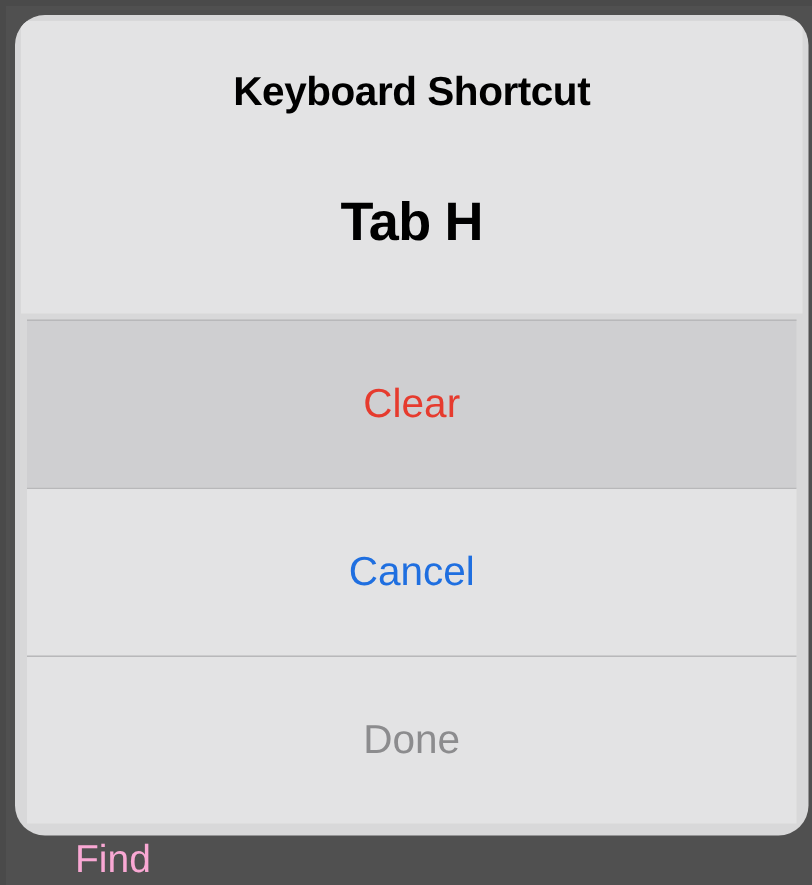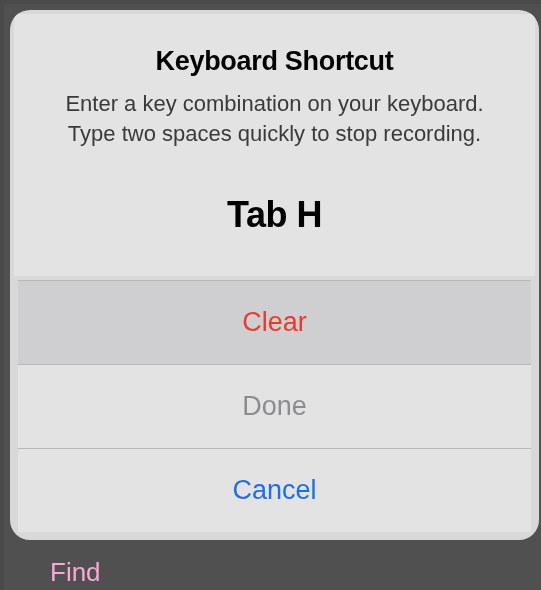--- a/index.html
+++ b/index.html
@@ -65,21 +65,21 @@
       margin-top: 42px;
       letter-spacing: -0.5px;
     }
     
     .button-stack {
       display: flex;
       flex-direction: column;
     }
     
     .alert-button {
-      height: 84px;
+      height: 112px;
       display: flex;
       align-items: center;
       justify-content: center;
       font-size: 27px;
       font-weight: 400;
       border-top: 1px solid #b8b8ba;
       cursor: pointer;
       user-select: none;
     }
     
@@ -110,21 +110,20 @@
 </head>
 <body>
 
 <div class="backdrop">
   <div class="bg-text">Find</div>
 </div>
 
 <div class="alert">
   <div class="alert-content">
     <div class="alert-title">Keyboard Shortcut</div>
-    <div class="alert-message">Enter a key combination on your keyboard. Type two spaces quickly to stop recording.</div>
     <div class="shortcut-display">Tab H</div>
   </div>
   <div class="button-stack">
     <div class="alert-button clear">Clear</div>
+    <div class="alert-button cancel">Cancel</div>
     <div class="alert-button done">Done</div>
-    <div class="alert-button cancel">Cancel</div>
   </div>
 </div>
 
 </body></html>

